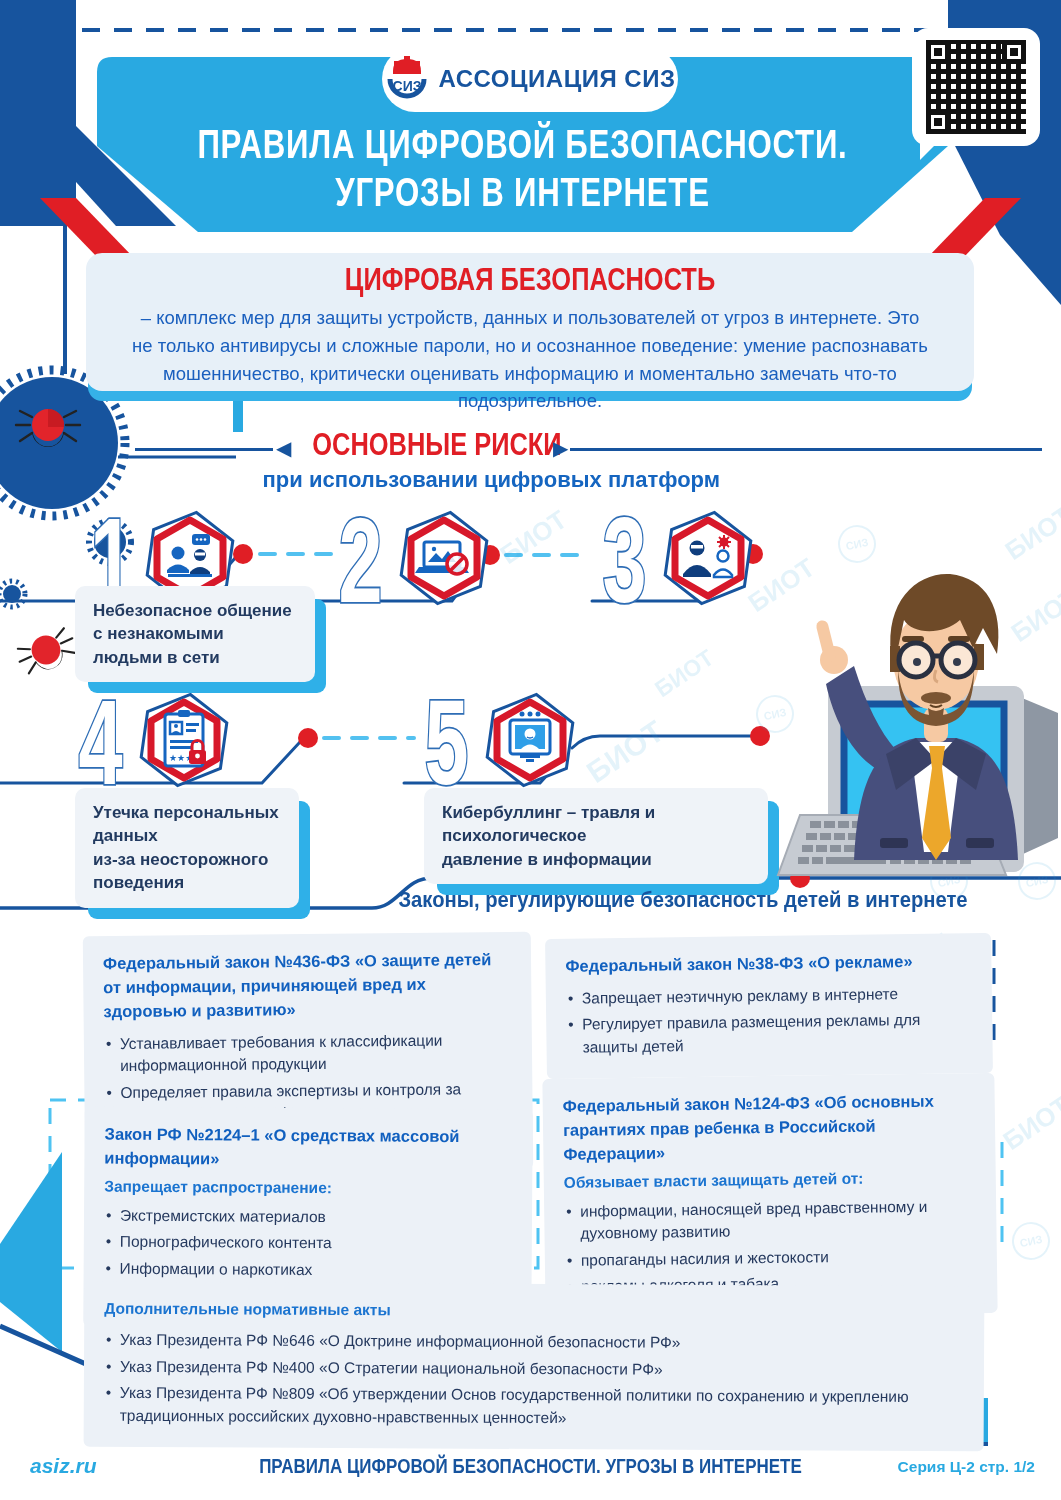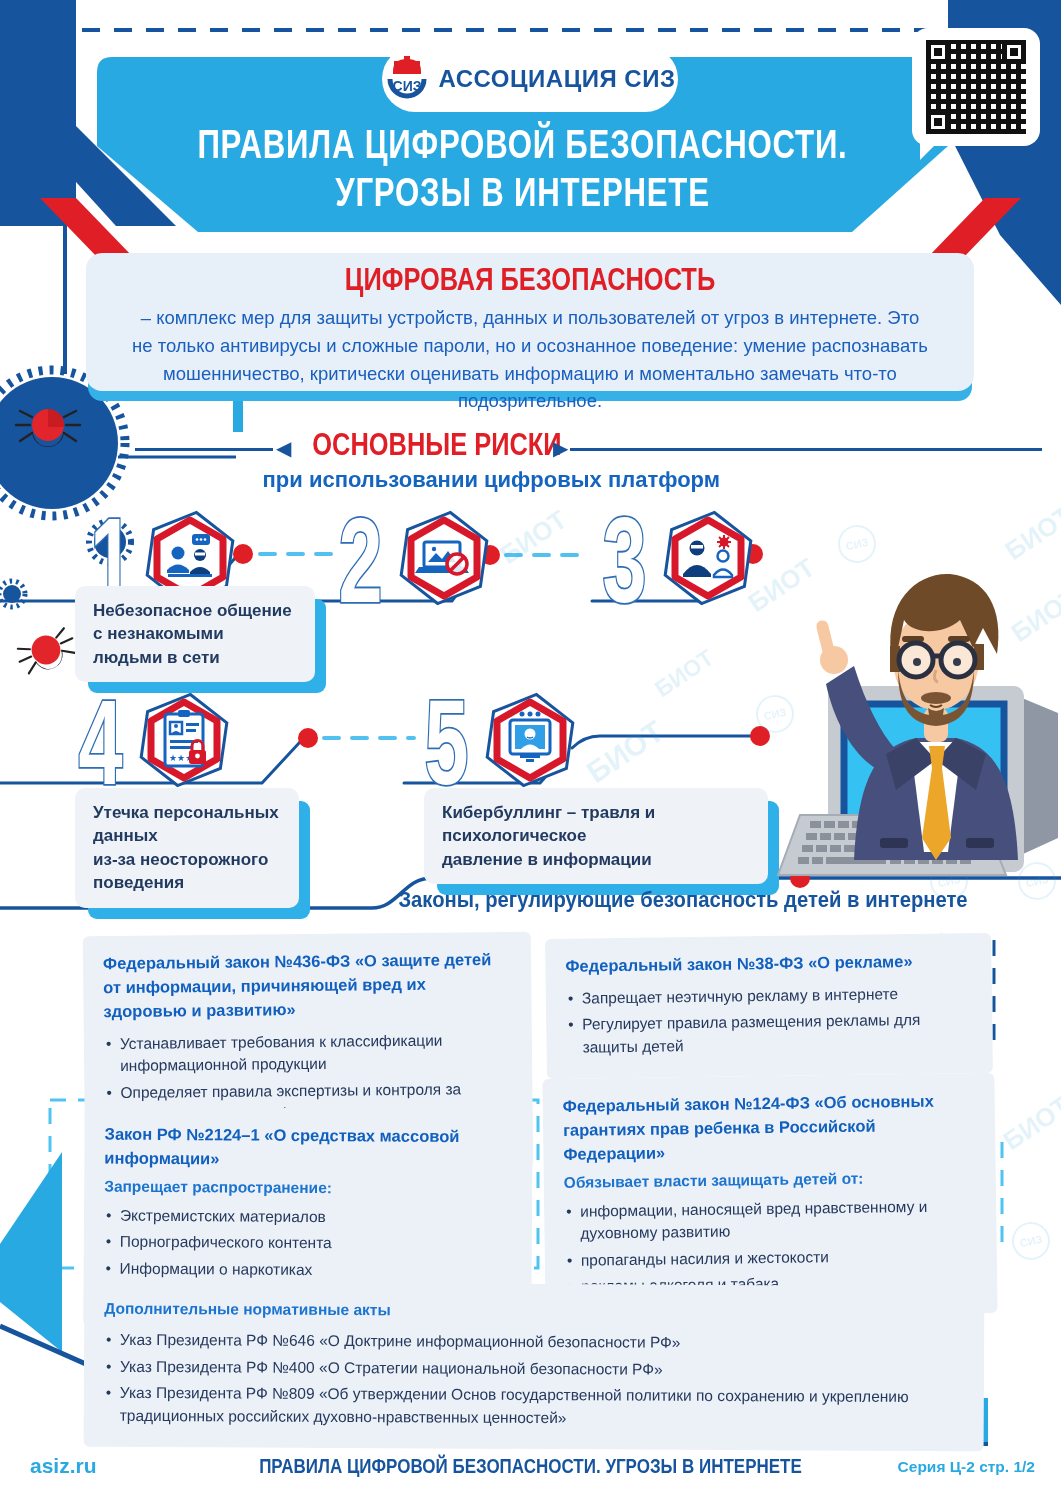--- a/index.html
+++ b/index.html
@@ -49,21 +49,21 @@
   .law-box{position:absolute;background:#ECF1F7;border-radius:6px;padding:16px 20px 16px;box-sizing:border-box;}
   .law-title{color:#1160BF;font-weight:bold;font-size:16.5px;line-height:1.45;}
   .law-sub{color:#1B74D0;font-weight:bold;font-size:15.5px;margin-top:7px;}
   .law-sub:empty{display:none;}
   ul.law-list{list-style:none;margin:9px 0 0;padding:0;}
   ul.law-list li{position:relative;padding-left:16px;color:#25395E;font-size:15.5px;
                  line-height:1.45;margin:4px 0;font-weight:500;}
   ul.law-list li::before{content:"•";position:absolute;left:2px;top:0;color:#25395E;}
   .law-box.extra .law-title{color:#1B74D0;font-size:15.5px;}
   
-  .foot-site{left:30px;top:1454px;color:#29A9E1;font-weight:bold;font-size:21px;}
+  .foot-site{left:30px;top:1454px;color:#29A9E1;font-weight:bold;font-size:21px;font-style:italic;}
   .foot-title{left:0;top:1455px;width:1061px;text-align:center;color:#17549E;font-weight:bold;
               font-size:20px;transform:scaleX(.85);}
   .foot-series{left:885px;top:1458px;width:150px;text-align:right;color:#29A9E1;font-weight:bold;font-size:15.5px;}
   
   .wm{position:absolute;color:#2B9FD8;opacity:.12;font-weight:bold;transform:rotate(-34deg);font-size:26px;}
   .wm-logo{position:absolute;color:#2B9FD8;opacity:.12;border:2px solid #2B9FD8;border-radius:50%;
            width:34px;height:34px;display:flex;align-items:center;justify-content:center;
            font-size:11px;font-weight:bold;transform:rotate(-12deg);}
 </style>
 </head>

